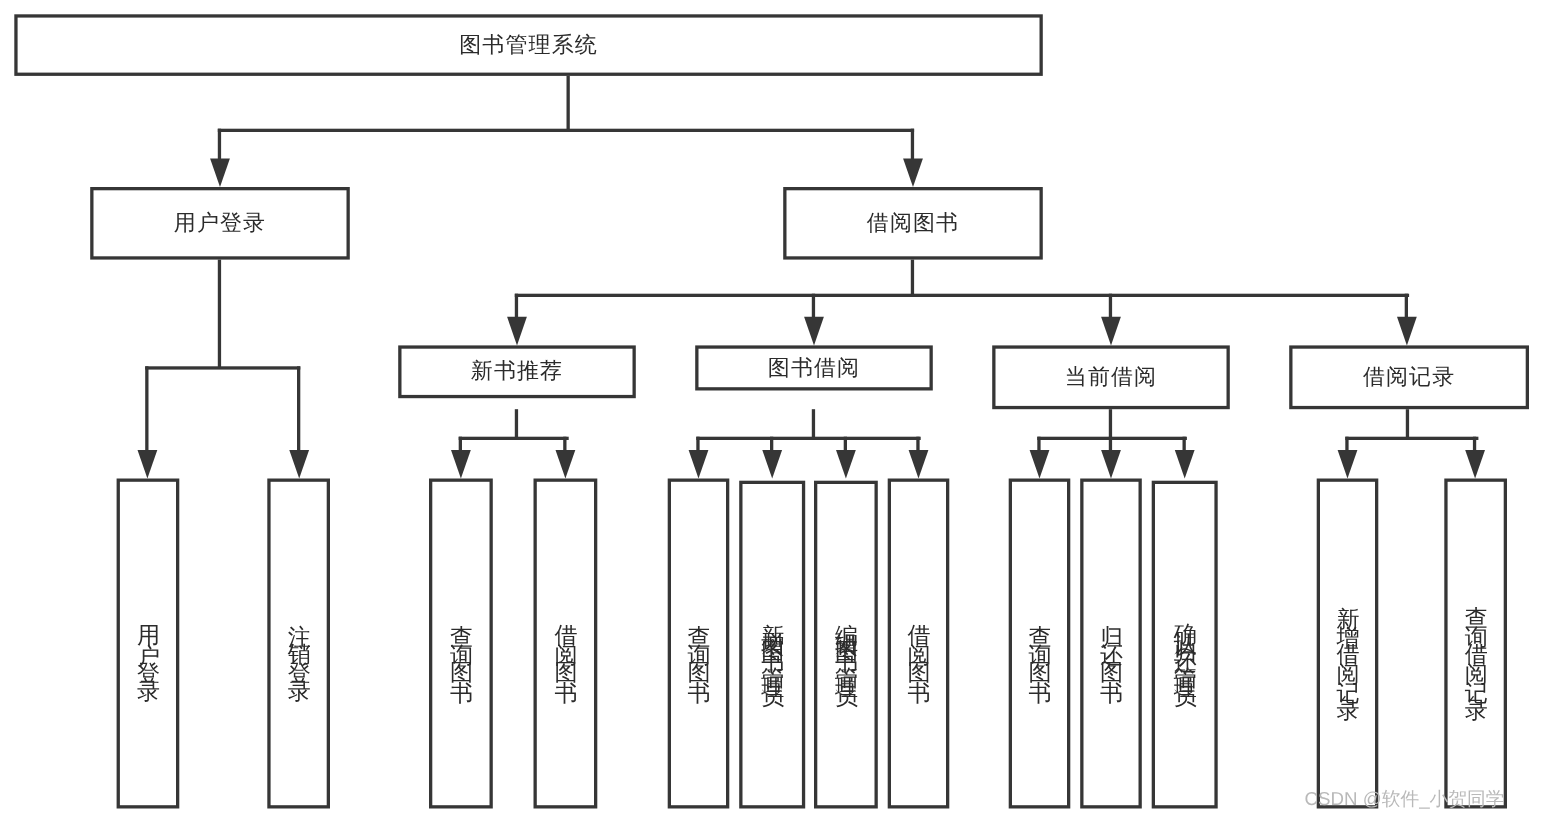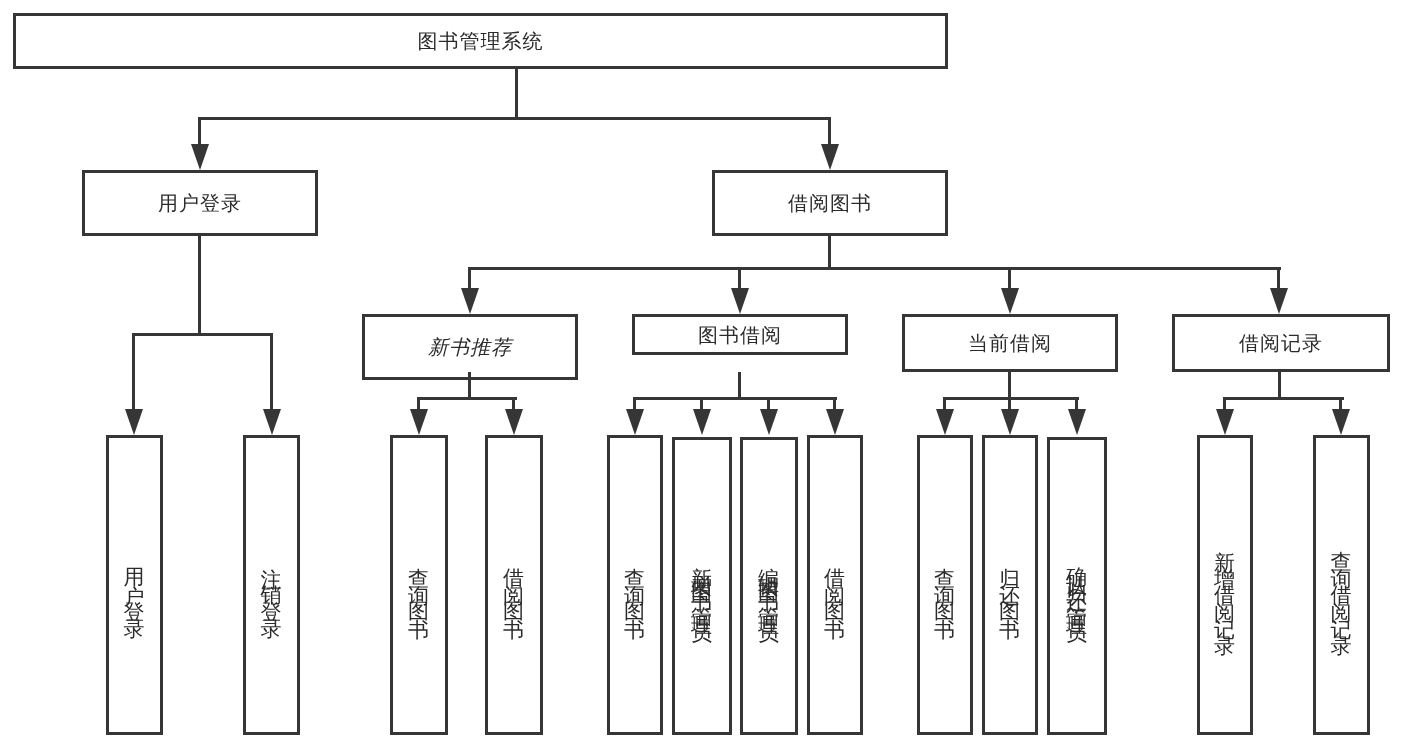--- a/index.html
+++ b/index.html
@@ -31,21 +31,21 @@
 </head>
 <body>
 
 <div class="stage">
 
   <div class="box hbox" style="left:13px;top:13px;width:935px;height:56px;">图书管理系统</div>
 
   <div class="box hbox" style="left:82px;top:170px;width:236px;height:66px;">用户登录</div>
   <div class="box hbox" style="left:712px;top:170px;width:236px;height:66px;">借阅图书</div>
 
-  <div class="box hbox" style="left:362px;top:314px;width:216px;height:66px;font-style:italic;">新书推荐</div>
+  <div class="box hbox" style="left:362px;top:314px;width:216px;height:48px;">新书推荐</div>
   <div class="box hbox" style="left:632px;top:314px;width:216px;height:41px;">图书借阅</div>
   <div class="box hbox" style="left:1172px;top:314px;width:218px;height:58px;">借阅记录</div>
   <div class="box hbox" style="left:902px;top:314px;width:216px;height:58px;">当前借阅</div>
 
   <div class="box vbox" style="left: 106px; top: 435px; width: 57px; height: 300px; letter-spacing: 17px;">用户登录</div>
   <div class="box vbox" style="left: 243px; top: 435px; width: 57px; height: 300px; letter-spacing: 17px;">注销登录</div>
 
   <div class="box vbox" style="left: 390px; top: 435px; width: 58px; height: 300px; letter-spacing: 17px;">查询图书</div>
   <div class="box vbox" style="left: 485px; top: 435px; width: 58px; height: 300px; letter-spacing: 17px;">借阅图书</div>
 
@@ -54,20 +54,21 @@
   <div class="box vbox" style="left: 740px; top: 437px; width: 58px; height: 298px; letter-spacing: 8px;">编辑图书（管理员）</div>
   <div class="box vbox" style="left: 807px; top: 435px; width: 56px; height: 300px; letter-spacing: 17px;">借阅图书</div>
 
   <div class="box vbox" style="left: 917px; top: 435px; width: 56px; height: 300px; letter-spacing: 17px;">查询图书</div>
   <div class="box vbox" style="left: 982px; top: 435px; width: 56px; height: 300px; letter-spacing: 17px;">归还图书</div>
   <div class="box vbox" style="left: 1047px; top: 437px; width: 60px; height: 298px; letter-spacing: 8px;">确认归还（管理员）</div>
 
   <div class="box vbox" style="left: 1197px; top: 435px; width: 56px; height: 300px; letter-spacing: 17px;">新增借阅记录</div>
   <div class="box vbox" style="left: 1313px; top: 435px; width: 57px; height: 300px; letter-spacing: 17px;">查询借阅记录</div>
 
+  <div class="watermark">CSDN @软件_小贺同学</div>
 <div class="vline" style="left: 515px; top: 69px; height: 49px;"></div>
     <div class="vline" style="left: 198px; top: 236px; height: 99px;"></div>
     <div class="vline" style="left: 828px; top: 236px; height: 33px;"></div>
     <div class="vline" style="left: 468px; top: 372px; height: 27px;"></div>
     <div class="vline" style="left: 738px; top: 372px; height: 27px;"></div>
     <div class="vline" style="left: 1008px; top: 372px; height: 27px;"></div>
     <div class="vline" style="left: 1278px; top: 372px; height: 27px;"></div>
     <div class="vline" style="left: 198px; top: 117px; height: 30px;"></div>
     <div class="vline" style="left: 828px; top: 117px; height: 30px;"></div>
     <div class="vline" style="left: 132px; top: 333px; height: 79px;"></div>

